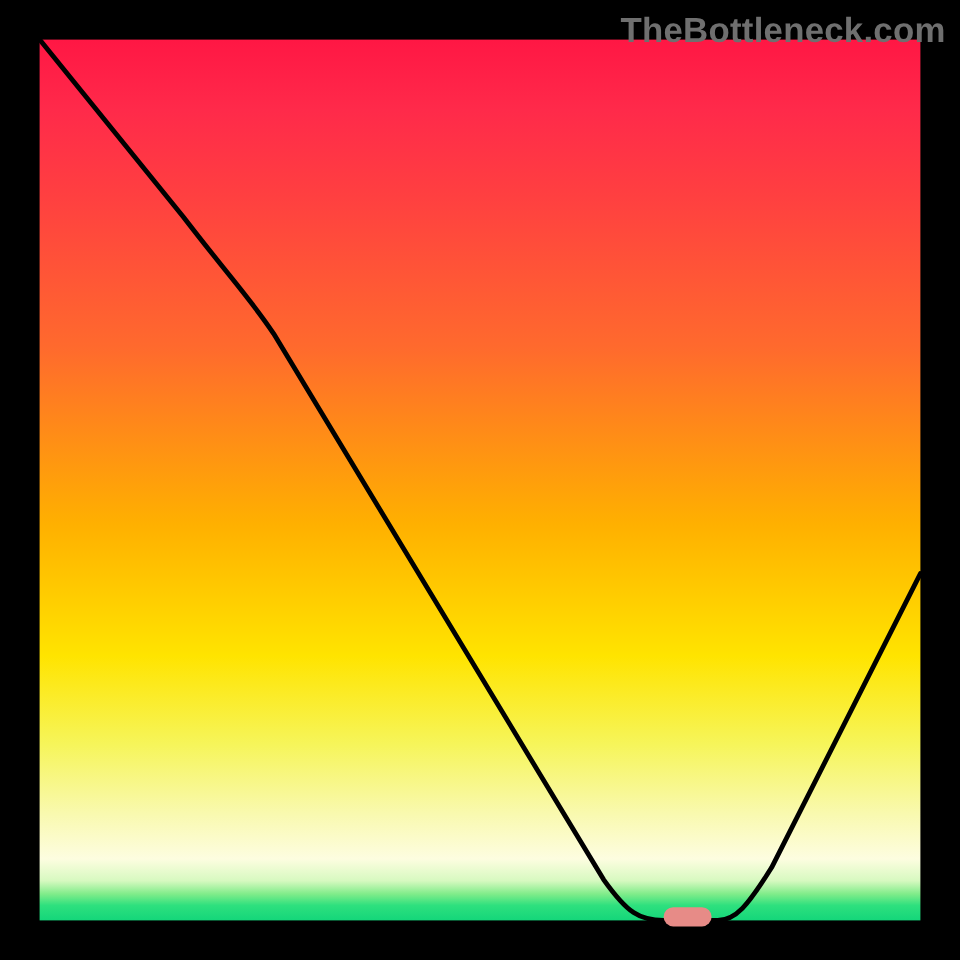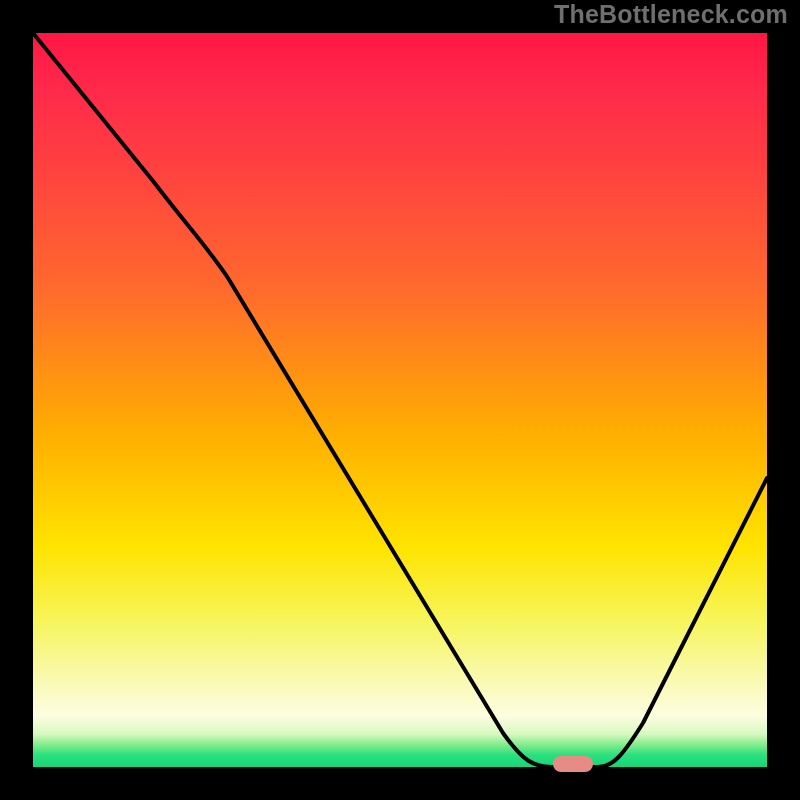--- a/index.html
+++ b/index.html
@@ -34,24 +34,24 @@
       #f9f9b0 88%,
       #fdfde0 93%,
       #d7f9c0 95.5%,
       #80ec8a 97%,
       #2ee07e 98.3%,
       #14d67a 100%
     );
   }
   .watermark {
     position: absolute;
-    top: 0;
+    top: 10px;
     right: 12px;
     font-family: Arial, Helvetica, sans-serif;
-    font-size: 25px;
+    font-size: 29px;
     font-weight: 600;
     color: #6f6f6f;
     letter-spacing: 0.2px;
   }
   svg.curve {
     position: absolute;
     left: 33px;
     top: 33px;
     width: 734px;
     height: 734px;

